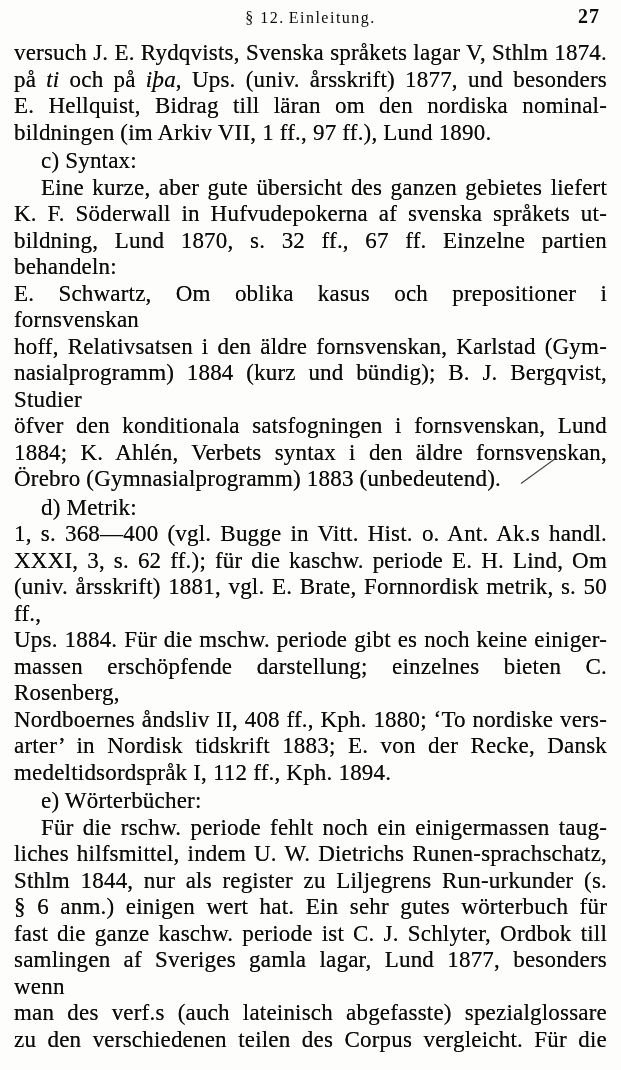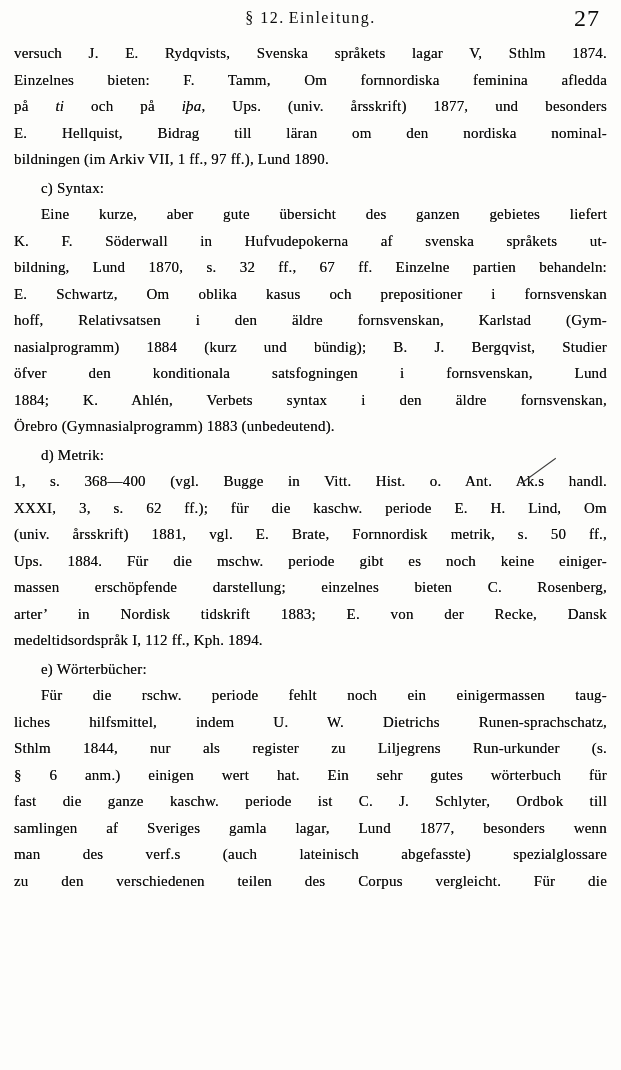--- a/index.html
+++ b/index.html
@@ -17,25 +17,25 @@
   .running-title {
     position:absolute; left:0; right:0; top:9px;
     text-align:center;
     font-size:16px;
     letter-spacing:1.5px;
     font-weight:500;
   }
   .running-title .title-name { margin-left:4px; }
   .pageno {
     position:absolute; right:21px; top:5px;
-    font-size:24px; font-weight:400; letter-spacing:1px;
+    font-size:20px; font-weight:700; letter-spacing:1px;
   }
   .bodytext {
     padding:8px 14px 0 14px;
-    font-size:15px;
+    font-size:23px;
     line-height:26.5px;
     letter-spacing:0.2px;
     text-shadow:0 0 0.5px rgba(10,10,10,0.7);
   }
   .ln { text-align:justify; text-align-last:justify; }
   .ln.left { text-align-last:left; }
   .ln.indent { text-indent:27px; }
   .sect { margin-top:2px; }
   .it { font-style:italic; }
   .pen-stroke {
@@ -56,21 +56,20 @@
     <div class="running-title">
       <span>§ 12.</span><span class="title-name">Einleitung.</span>
     </div>
     <div class="pageno">27</div>
   </div>
 
   <div class="bodytext">
 
     <div class="para">
       <div class="ln">versuch J. E. Rydqvists, Svenska språkets lagar V, Sthlm 1874.</div>
-      <div class="ln">Einzelnes bieten: F. Tamm, Om fornnordiska feminina afledda</div>
       <div class="ln"><span>på </span><span class="it">ti</span><span> och på </span><span class="it">iþa</span><span>, Ups. (univ. årsskrift) 1877, und besonders</span></div>
       <div class="ln">E. Hellquist, Bidrag till läran om den nordiska nominal-</div>
       <div class="ln left">bildningen (im Arkiv VII, 1 ff., 97 ff.), Lund 1890.</div>
     </div>
 
     <div class="para sect">
       <div class="ln left indent">c) Syntax:</div>
       <div class="ln indent">Eine kurze, aber gute übersicht des ganzen gebietes liefert</div>
       <div class="ln">K. F. Söderwall in Hufvudepokerna af svenska språkets ut-</div>
       <div class="ln">bildning, Lund 1870, s. 32 ff., 67 ff.  Einzelne partien behandeln:</div>
@@ -82,20 +81,21 @@
       <div class="ln left">Örebro (Gymnasialprogramm) 1883 (unbedeutend).</div>
     </div>
 
     <div class="para sect">
       <div class="ln left indent">d) Metrik:</div>
       <div class="ln">1, s. 368—400 (vgl. Bugge in Vitt. Hist. o. Ant. Ak.s handl.</div>
       <div class="ln">XXXI, 3, s. 62 ff.); für die kaschw. periode E. H. Lind, Om</div>
       <div class="ln">(univ. årsskrift) 1881, vgl. E. Brate, Fornnordisk metrik, s. 50 ff.,</div>
       <div class="ln">Ups. 1884.  Für die mschw. periode gibt es noch keine einiger-</div>
       <div class="ln">massen erschöpfende darstellung; einzelnes bieten C. Rosenberg,</div>
+      <div class="ln">Nordboernes åndsliv II, 408 ff., Kph. 1880; ‘To nordiske vers-</div>
       <div class="ln">arter’ in Nordisk tidskrift 1883; E. von der Recke, Dansk</div>
       <div class="ln left">medeltidsordspråk I, 112 ff., Kph. 1894.</div>
     </div>
 
     <div class="para sect">
       <div class="ln left indent">e) Wörterbücher:</div>
       <div class="ln indent">Für die rschw. periode fehlt noch ein einigermassen taug-</div>
       <div class="ln">liches hilfsmittel, indem U. W. Dietrichs Runen-sprachschatz,</div>
       <div class="ln">Sthlm 1844, nur als register zu Liljegrens Run-urkunder (s.</div>
       <div class="ln">§ 6 anm.) einigen wert hat.  Ein sehr gutes wörterbuch für</div>

